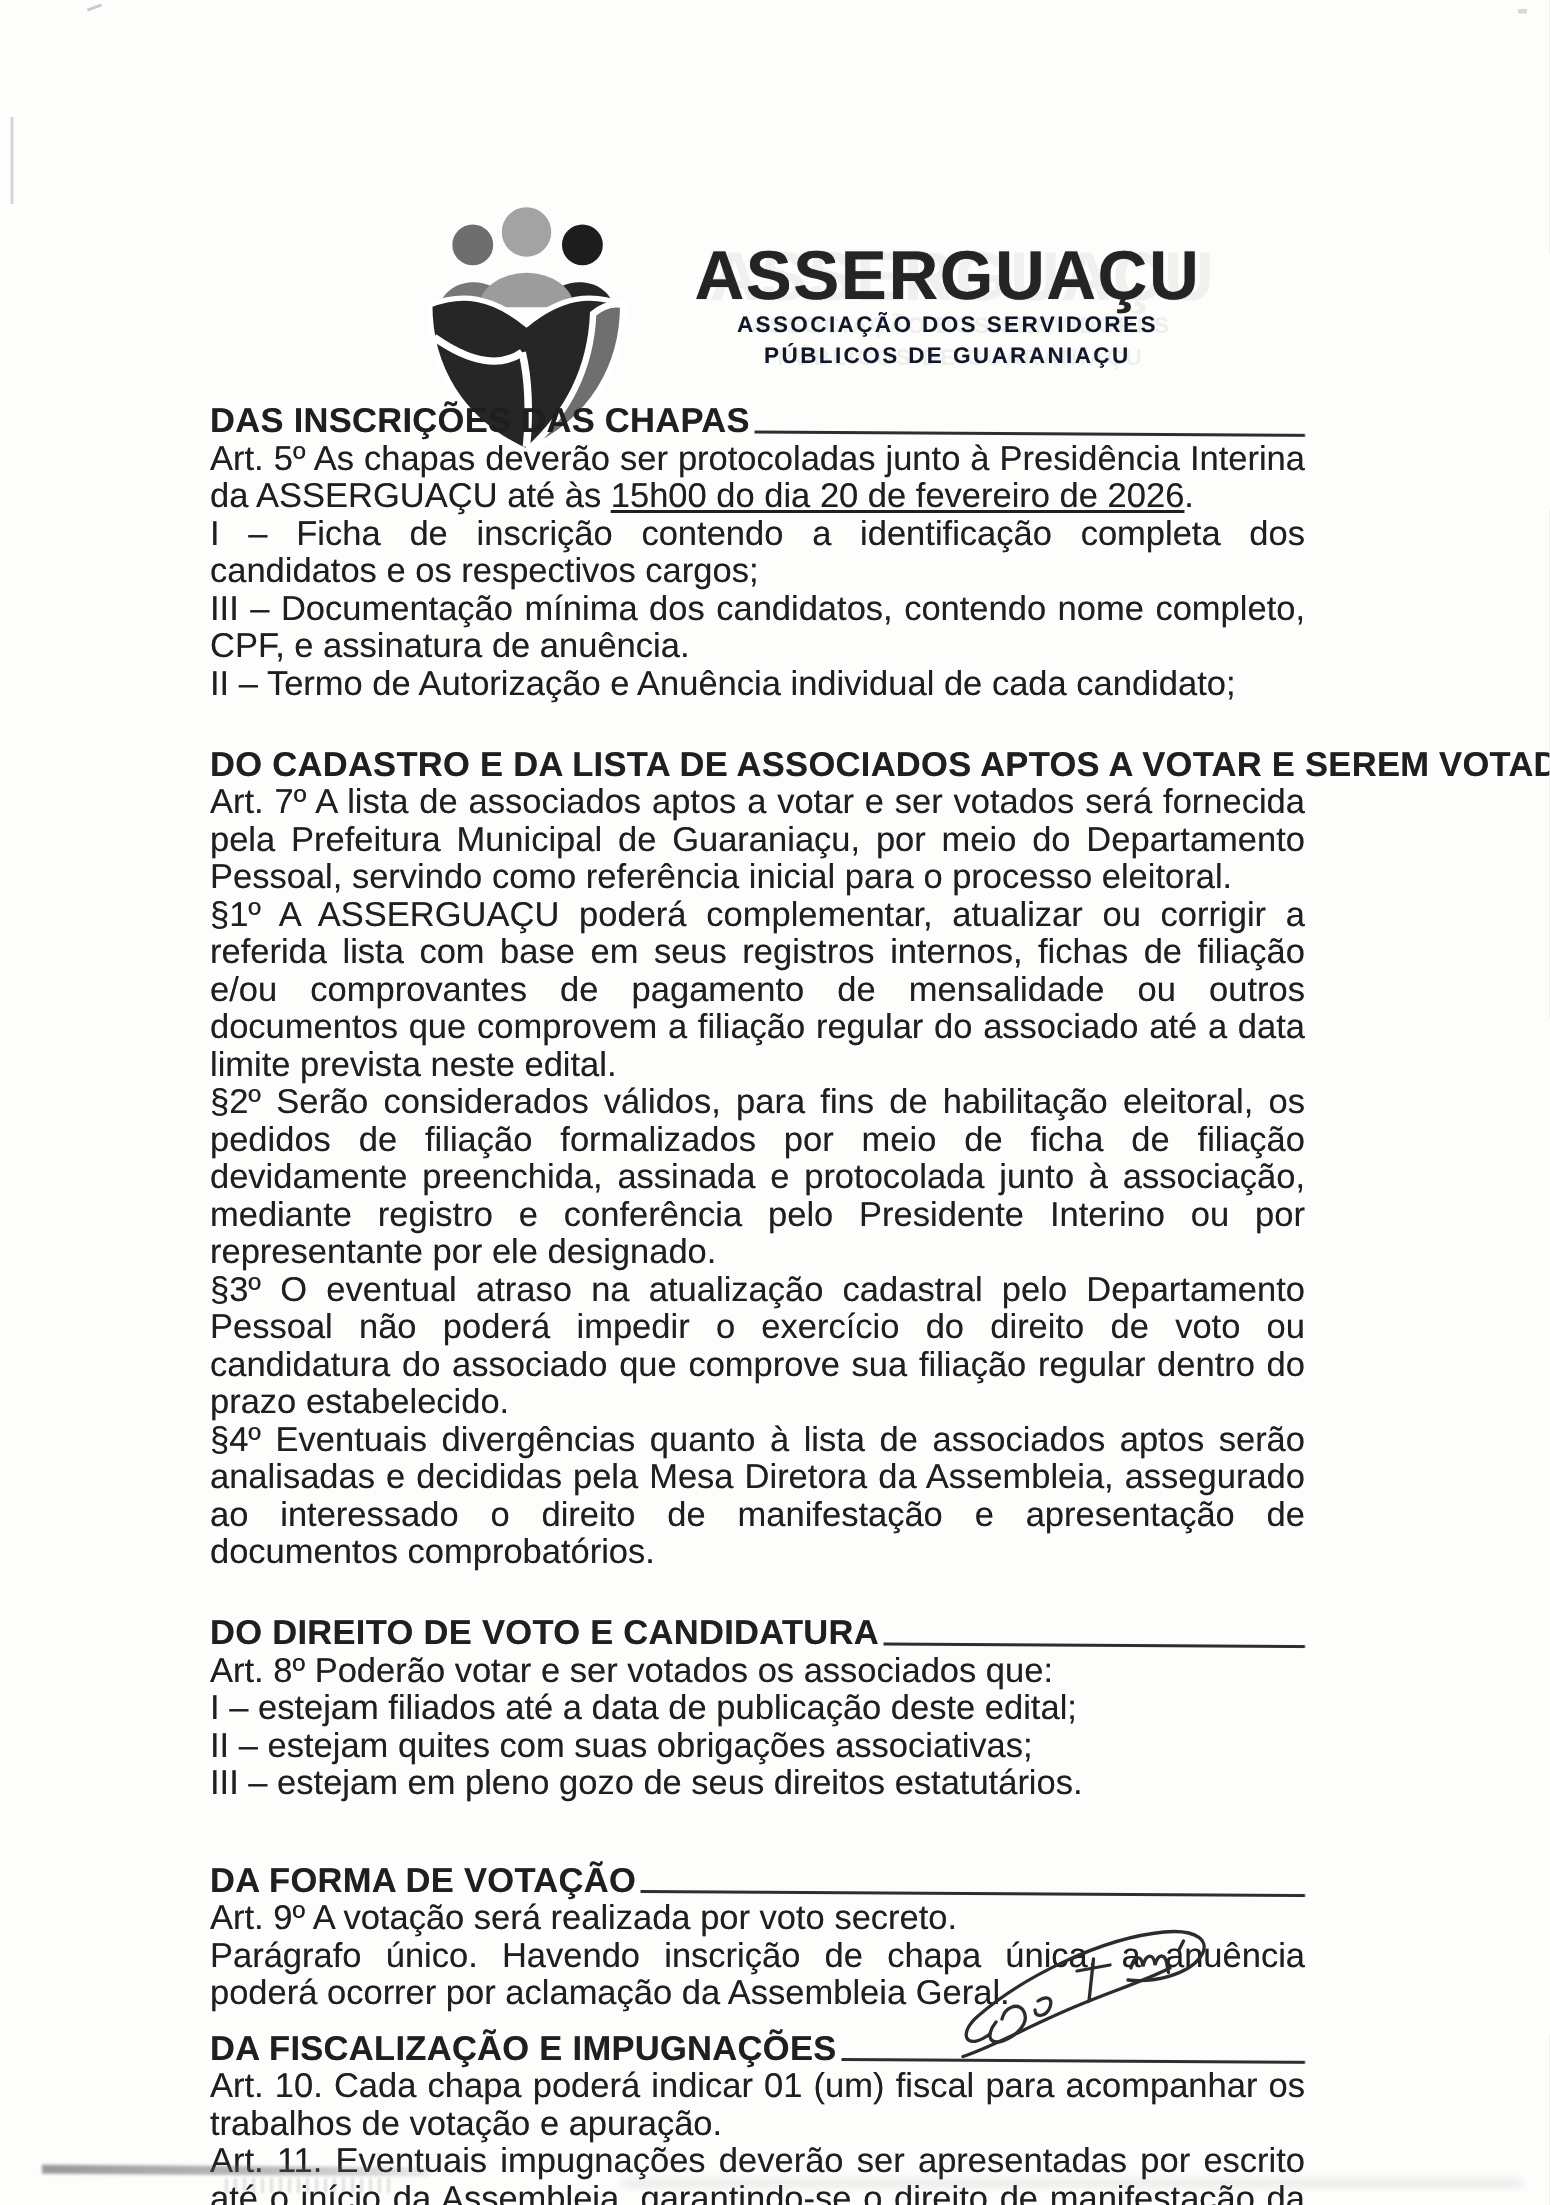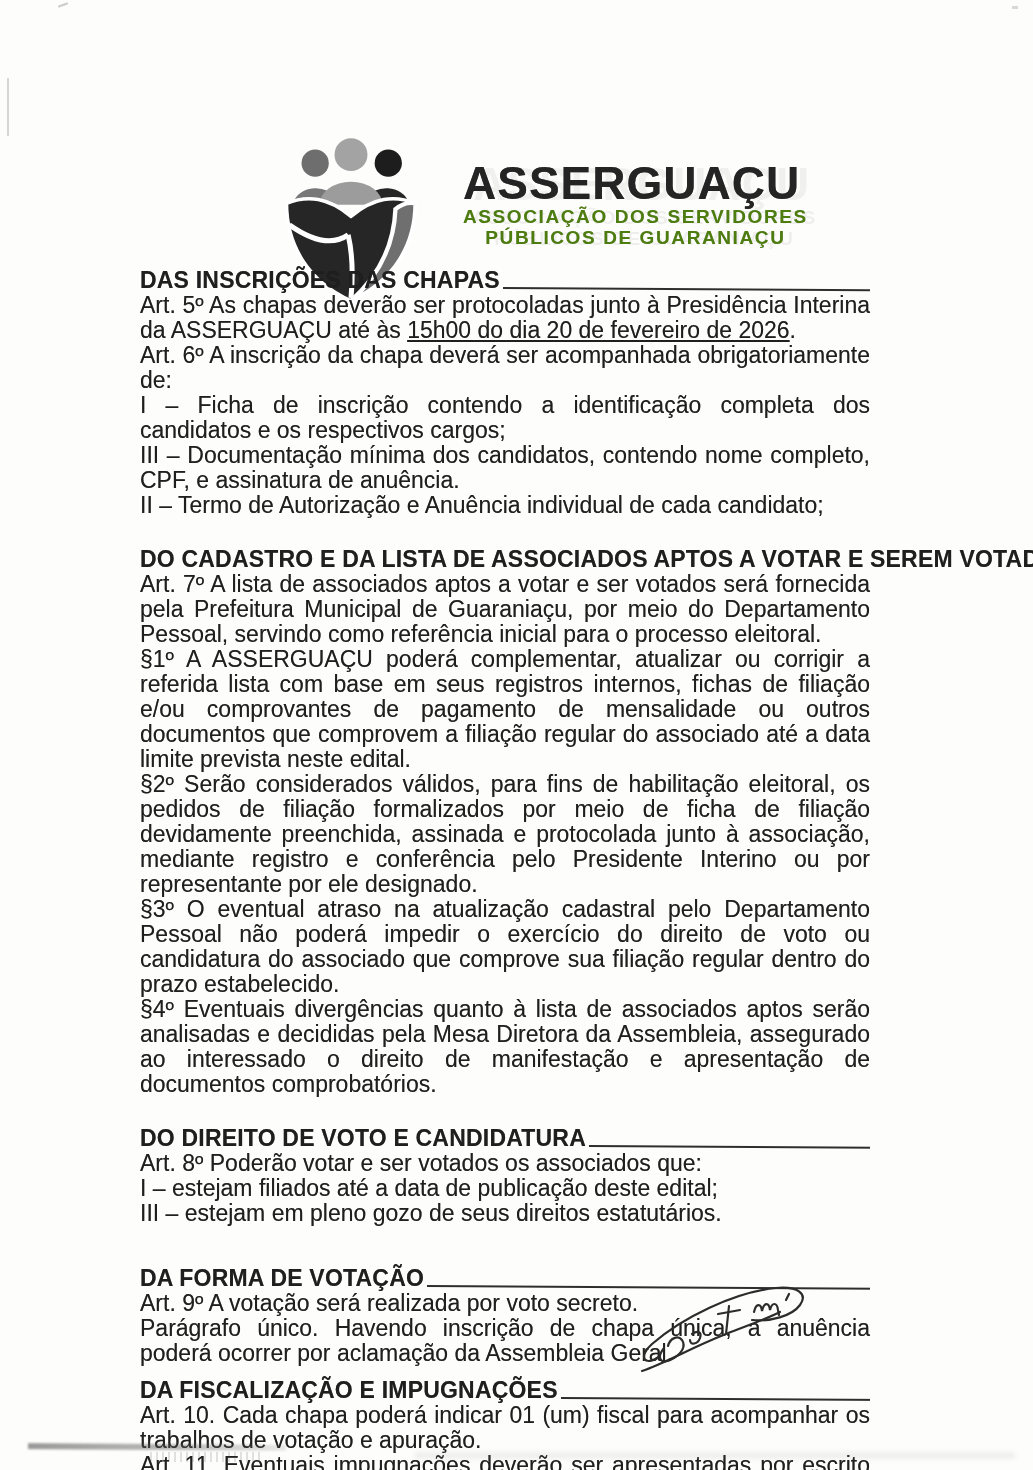--- a/index.html
+++ b/index.html
@@ -18,21 +18,21 @@
     display:flex;align-items:flex-start;gap:26px;
   }
   .logo-mark{width:172px;height:128px;flex:0 0 auto;}
   .logo-text{padding-top:24px;}
   .logo-title{
     font-size:46px;font-weight:bold;letter-spacing:1px;color:#242424;
     line-height:1.0;
     text-shadow:0 0 .6px rgba(0,0,0,.55), 10px 1px 0 rgba(0,0,0,.05);
   }
   .logo-sub{
-    font-size:19px;font-weight:bold;letter-spacing:1.6px;color:#4d7c0f;
+    font-size:15px;font-weight:bold;letter-spacing:1.6px;color:#0f172a;
     text-align:center;line-height:21px;
     text-shadow:0 0 .5px rgba(0,0,0,.2), 9px 1px 0 rgba(0,0,0,.06);
   }
   .logo-sub:first-of-type{margin-top:7px;}
   
   .doc-body{
     position:absolute;left:140px;top:268px;width:730px;
     font-size:23px;line-height:25px;
     text-shadow:0 0 .4px rgba(0,0,0,.45);
   }
@@ -103,21 +103,20 @@
     </div>
   </header>
 
   <main class="doc-body">
       <section class="doc-section">
         <div class="sec-heading">
           <span class="sec-heading-text">DAS INSCRIÇÕES DAS CHAPAS</span>
           <span class="sec-heading-line"></span>
         </div>
         <p class="doc-par"><span class="b">Art. 5º </span><span>As chapas deverão ser protocoladas junto à Presidência Interina da ASSERGUAÇU até às </span><span class="b u">15h00 do dia 20 de fevereiro de 2026</span><span>.</span></p>
-        <p class="doc-par"><span class="b">Art. 6º A inscrição da chapa deverá ser acompanhada obrigatoriamente de:</span></p>
         <p class="doc-par"><span class="b">I – </span><span>Ficha de inscrição contendo a identificação completa dos candidatos e os respectivos cargos;</span></p>
         <p class="doc-par"><span class="b">III – </span><span>Documentação mínima dos candidatos, contendo nome completo, CPF, e assinatura de anuência.</span></p>
         <p class="doc-par"><span class="b">II – </span><span>Termo de Autorização e Anuência individual de cada candidato;</span></p>
       </section>
       <section class="doc-section">
         <div class="sec-heading">
           <span class="sec-heading-text">DO CADASTRO E DA LISTA DE ASSOCIADOS APTOS A VOTAR E SEREM VOTADOS</span>
           <span class="sec-heading-line"></span>
         </div>
         <p class="doc-par"><span class="b">Art. 7º </span><span>A lista de associados aptos a votar e ser votados será fornecida pela Prefeitura Municipal de Guaraniaçu, por meio do Departamento Pessoal, servindo como </span><span class="b">referência inicial</span><span> para o processo eleitoral.</span></p>
@@ -126,20 +125,21 @@
         <p class="doc-par"><span>§3º O eventual atraso na atualização cadastral pelo Departamento Pessoal não poderá impedir o exercício do direito de voto ou candidatura do associado que comprove sua filiação regular dentro do prazo estabelecido.</span></p>
         <p class="doc-par"><span>§4º Eventuais divergências quanto à lista de associados aptos serão analisadas e decididas pela Mesa Diretora da Assembleia, assegurado ao interessado o direito de manifestação e apresentação de documentos comprobatórios.</span></p>
       </section>
       <section class="doc-section">
         <div class="sec-heading">
           <span class="sec-heading-text">DO DIREITO DE VOTO E CANDIDATURA</span>
           <span class="sec-heading-line"></span>
         </div>
         <p class="doc-par"><span class="b">Art. 8º Poderão votar e ser votados os associados que:</span></p>
         <p class="doc-par"><span>I – estejam filiados até a data de publicação deste edital;</span></p>
+        <p class="doc-par"><span>II – estejam quites com suas obrigações associativas;</span></p>
         <p class="doc-par"><span>III – estejam em pleno gozo de seus direitos estatutários.</span></p>
       </section>
       <section class="doc-section">
         <div class="sec-heading">
           <span class="sec-heading-text">DA FORMA DE VOTAÇÃO</span>
           <span class="sec-heading-line"></span>
         </div>
         <p class="doc-par"><span class="b">Art. 9º </span><span>A votação será realizada por </span><span class="b">voto secreto</span><span>.</span></p>
         <p class="doc-par"><span>Parágrafo único. Havendo inscrição de </span><span class="b">chapa única</span><span>, a anuência poderá ocorrer por </span><span class="b">aclamação da Assembleia Geral</span><span>.</span></p>
       </section>

